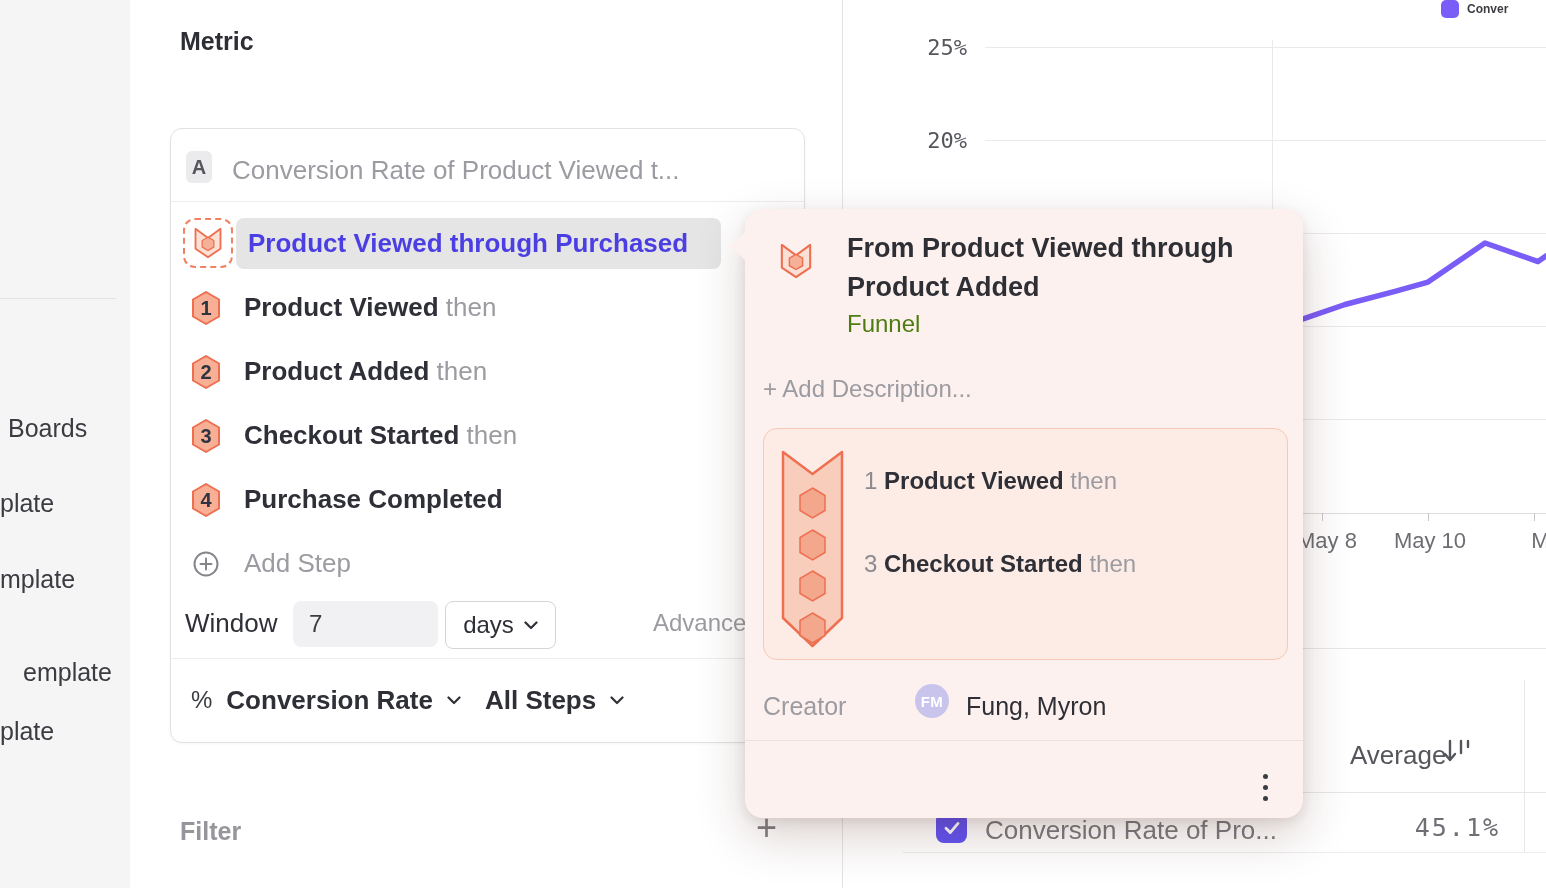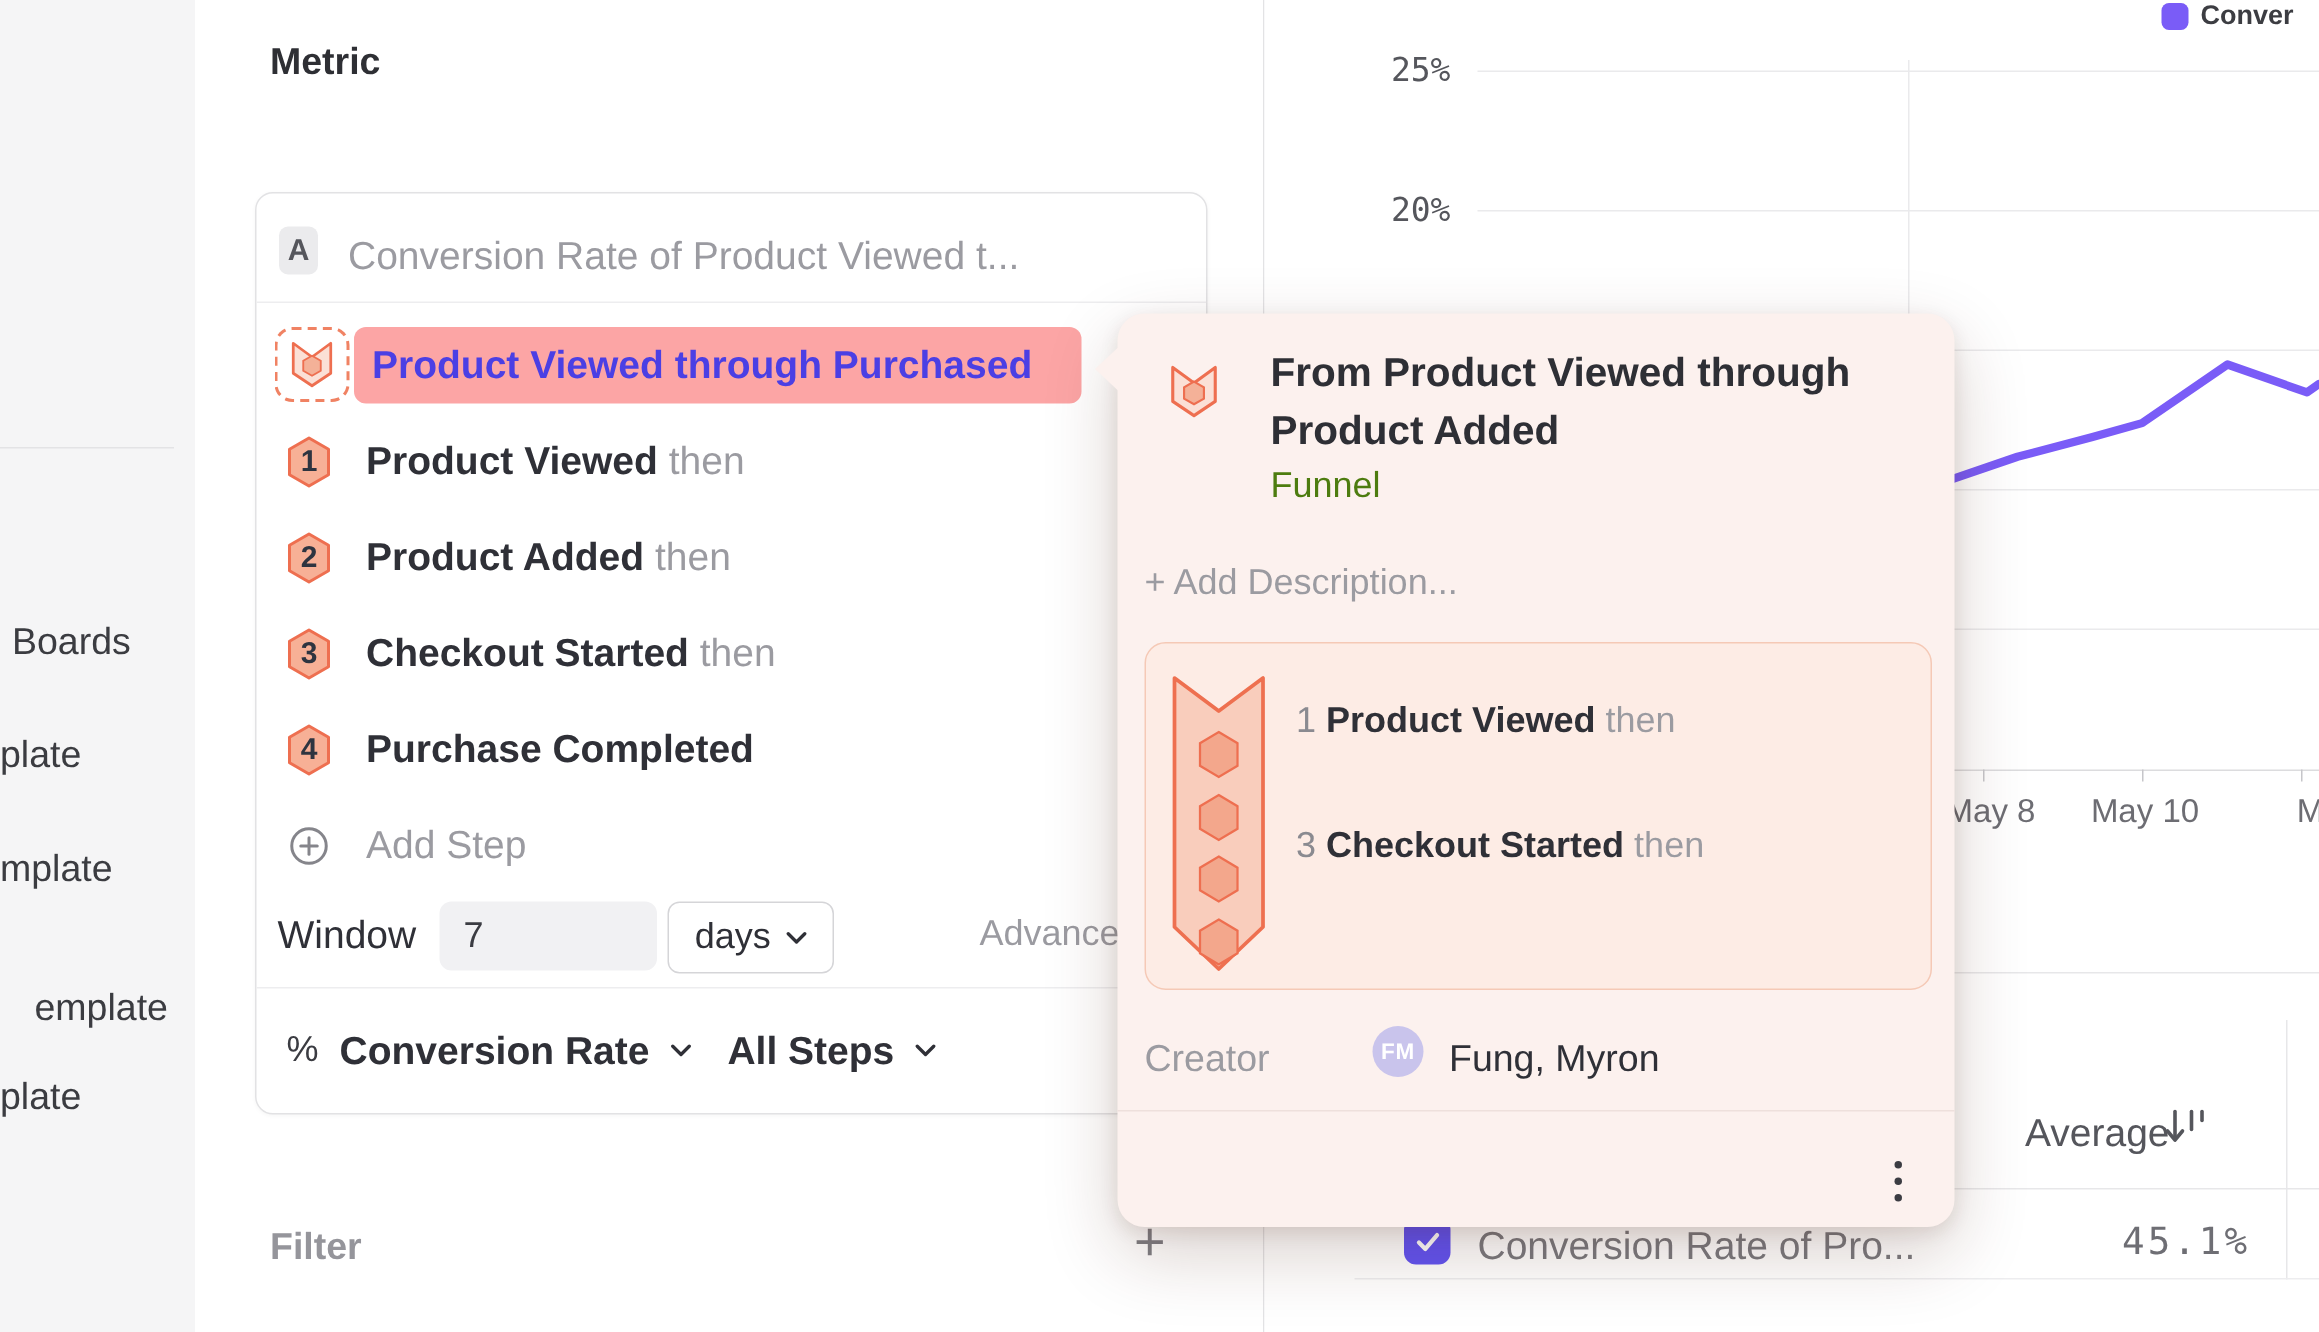--- a/index.html
+++ b/index.html
@@ -19,21 +19,21 @@
 
   #metric-card{left:40px;top:128px;width:633px;height:613px;background:#fff;
     border:1px solid #e2e2e4;border-radius:12px;box-shadow:0 1px 3px rgba(0,0,0,.04);}
   .card-hrow{left:0;top:0;width:100%;height:72px;border-bottom:1px solid #ededef;}
   .slot-badge{left:15px;top:22px;width:26px;height:32px;background:#ebebed;border-radius:6px;
     font-size:20px;font-weight:700;color:#55565c;display:flex;align-items:center;justify-content:center;}
   .metric-name{left:61px;top:26px;font-size:26px;color:#9b9ba1;white-space:nowrap;}
 
   .sel-icon{left:12px;top:89px;width:46px;height:46px;border:2px dashed #f08263;border-radius:12px;
     display:flex;align-items:center;justify-content:center;background:#fff;}
-  .sel-pill{left:65px;top:89px;width:485px;height:51px;background:#fca5a5;border-radius:8px;
+  .sel-pill{left:65px;top:89px;width:485px;height:51px;background:#e5e5e5;border-radius:8px;
     display:flex;align-items:center;}
   .sel-pill span{margin-left:12px;font-size:26px;font-weight:600;color:#4b3fe4;white-space:nowrap;}
 
   .hex-badge{width:30px;height:36px;}
   .hex-badge .num{position:absolute;left:0;top:0;width:30px;height:36px;display:flex;align-items:center;
     justify-content:center;font-size:20px;font-weight:700;color:#2e3440;}
   .step-text{font-size:26px;white-space:nowrap;}
   .step-text .nm{font-weight:600;color:#2f3037;}
   .step-text .sfx{color:#9b9ba1;}
 
@@ -55,21 +55,21 @@
   #right-panel{left:843px;top:0;width:703px;height:888px;background:#fff;}
   .gridline-h{background:#eaeaec;height:1px;left:142px;width:561px;}
   .axis-line{background:#dcdcde;height:1px;left:142px;width:561px;top:513px;}
   .gridline-v{background:#eaeaec;width:1px;left:429px;top:40px;height:473px;}
   .ytick{left:40px;width:84px;text-align:right;font-family:"DejaVu Sans Mono",monospace;
     font-size:22px;color:#55565c;}
   .xtick-mark{width:1px;height:8px;background:#c6c6ca;top:513px;}
   .xtick{font-size:22px;color:#6d6d73;width:90px;text-align:center;top:528px;}
   .legend{top:0;left:598px;display:flex;align-items:center;gap:8px;}
   .legend-swatch{width:18px;height:18px;border-radius:5px;}
-  .legend-label{font-size:18px;font-weight:600;color:#3c3d42;white-space:nowrap;}
+  .legend-label{font-size:12px;font-weight:600;color:#3c3d42;white-space:nowrap;}
 
   
   .tbl-line{background:#e7e7e9;}
   .avg-header{left:507px;top:740px;font-size:26px;font-weight:500;color:#55565c;}
   .row-check{left:93px;top:812px;width:31px;height:31px;background:#6254f3;border-radius:8px;
     display:flex;align-items:center;justify-content:center;}
   .row-label{left:142px;top:815px;font-size:26px;color:#7b7b80;white-space:nowrap;}
   .row-value{left:500px;top:813px;width:157px;text-align:right;font-family:"DejaVu Sans Mono",monospace;
     font-size:25px;color:#6e6e74;letter-spacing:2px;white-space:nowrap;}
 

